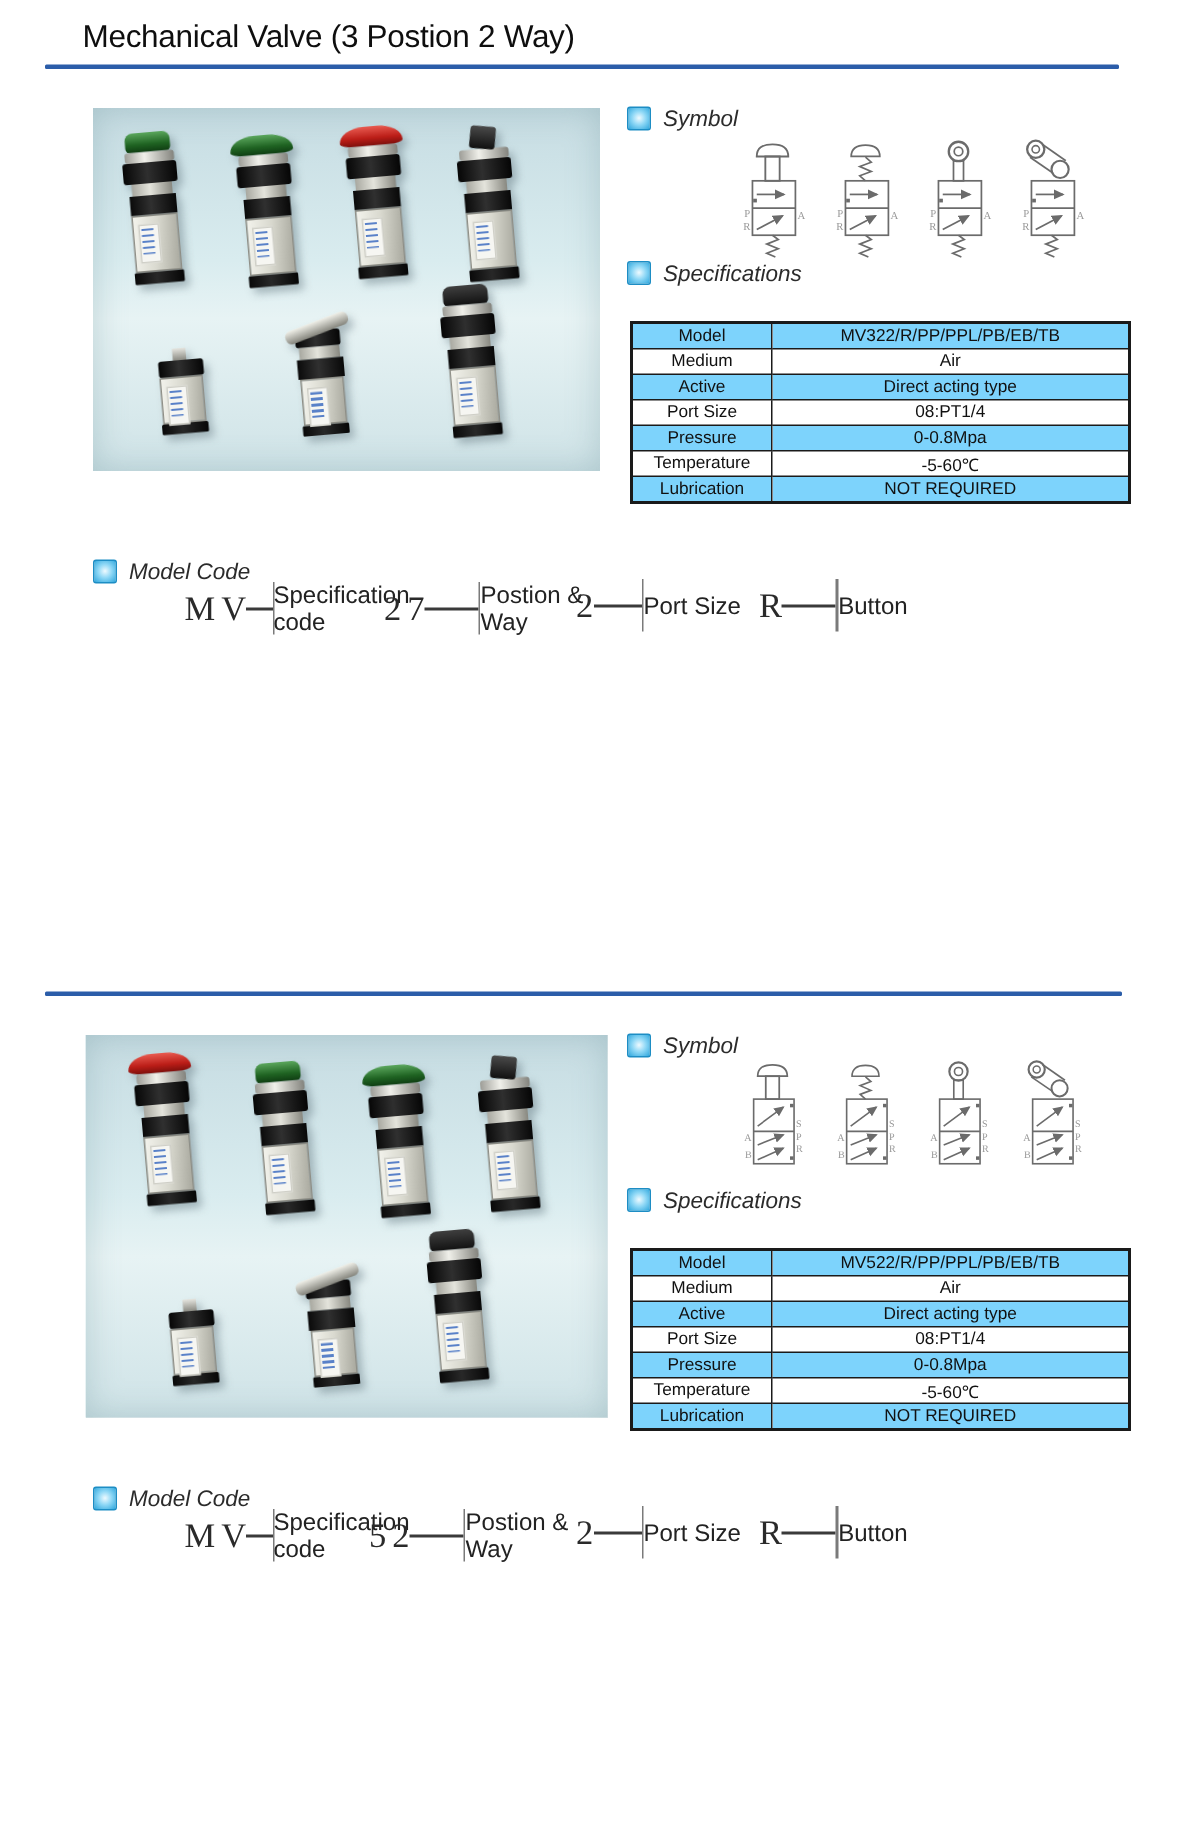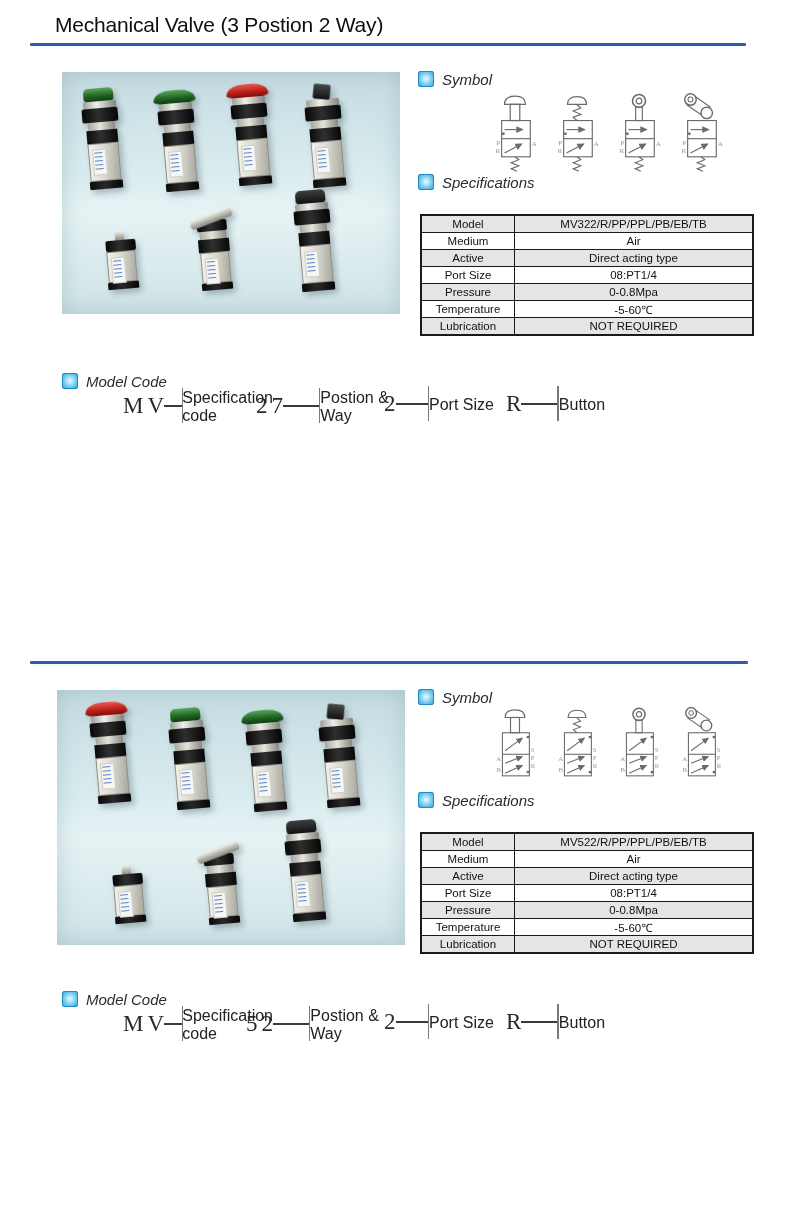--- a/index.html
+++ b/index.html
@@ -16,21 +16,21 @@
             background:radial-gradient(circle at 50% 48%, #eefaff 0%, #8fd8f6 45%, #2fa7dd 100%);}
   .hdr-text{font-size:15px;color:#2b2b2b;}
 
   
   table.spec{position:absolute;border-collapse:collapse;table-layout:fixed;
              border:2px solid #1a1a1a;background:#fff;}
   table.spec td{border:1px solid #1a1a1a;height:16px;font-size:11.5px;text-align:center;
                 padding:0 2px;white-space:nowrap;overflow:hidden;color:#111;}
   table.spec td.c1{width:88px;}
   table.spec td.c2{width:233px;}
-  table.spec tr.hl td{background:#e5e5e5;}
+  table.spec tr.hl td{background:#7dd3fc;}
 
   
   .mc-col{position:absolute;width:150px;display:flex;flex-direction:row;align-items:center;}
   .mc-code{font-family:"Liberation Serif",serif;font-size:23px;color:#2a2a2a;letter-spacing:4px;
            margin-right:-4px;height:26px;line-height:26px;}
   .mc-underline{height:2px;background:#3a3a3a;margin-top:1px;}
   .mc-vline{width:1.5px;height:35px;background:#7a7a7a;}
   .mc-label{margin-top:3px;font-size:16px;color:#222;}
 
   

